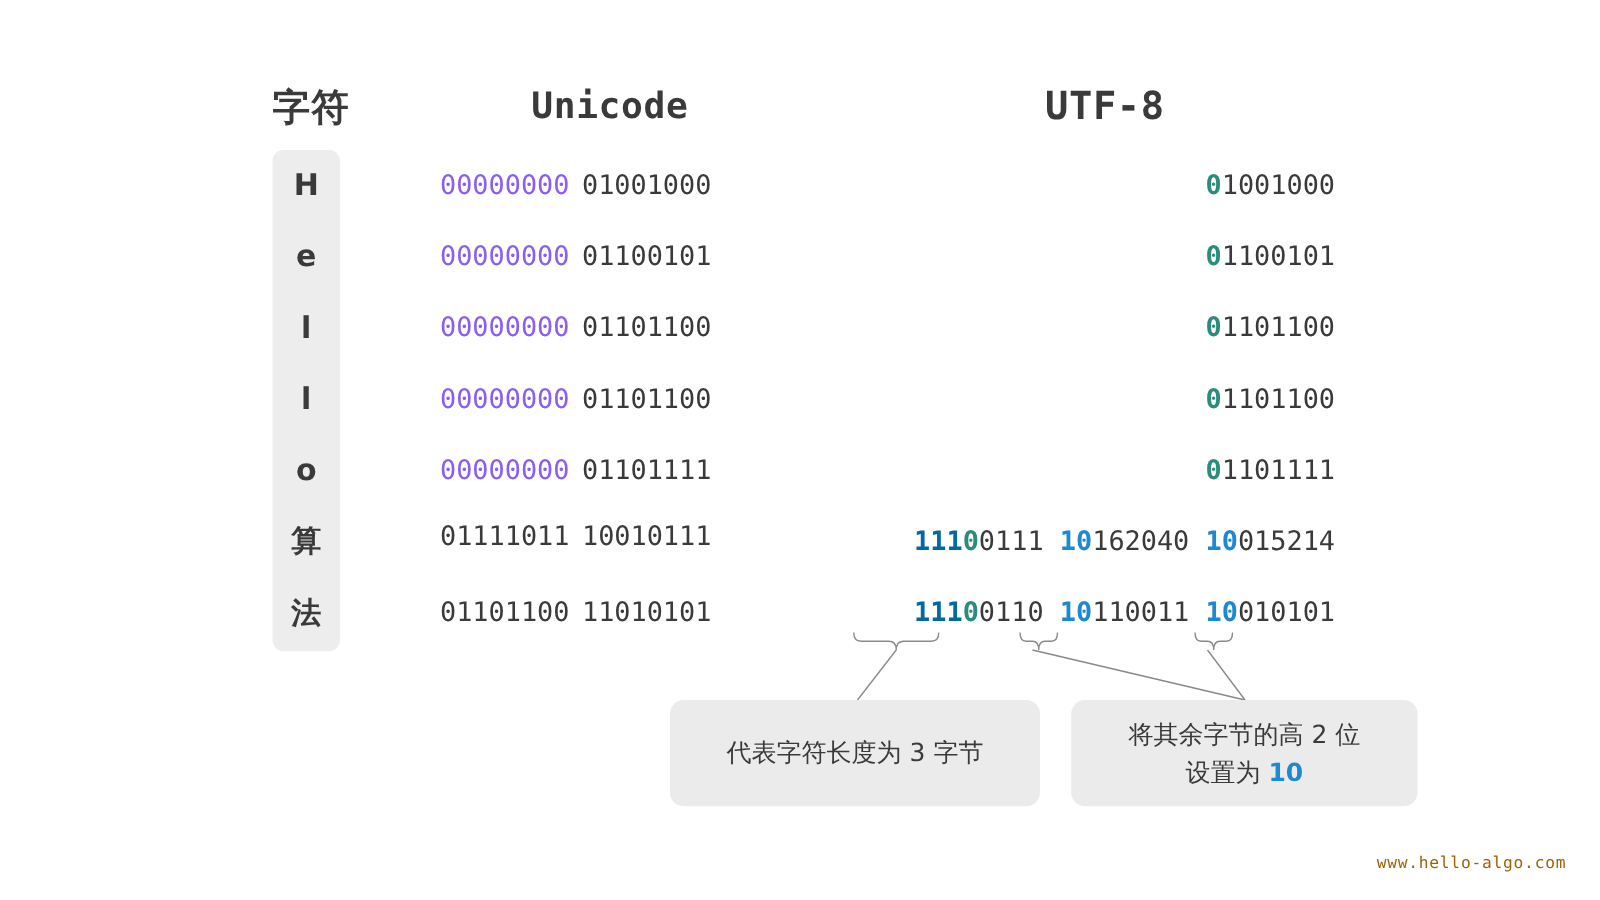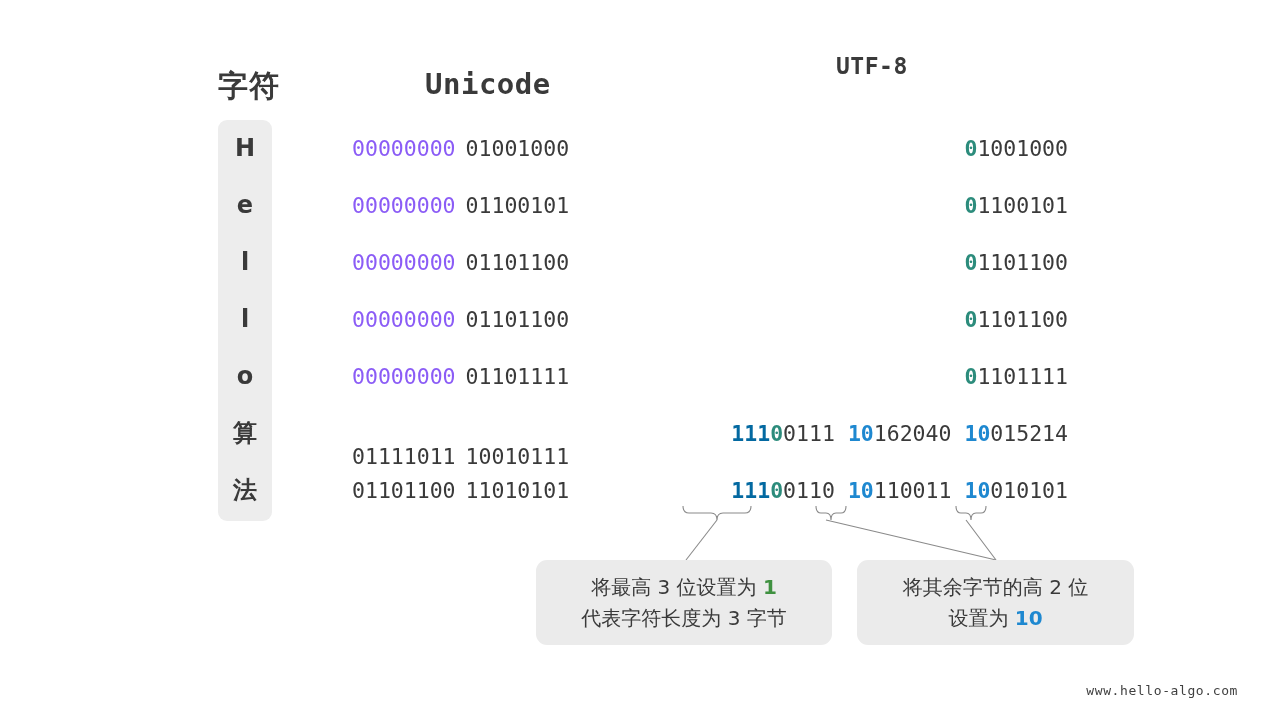--- a/index.html
+++ b/index.html
@@ -37,22 +37,22 @@
   }
   .hdr-unicode {
     left: 425px;
     top: 67px;
     font-size: 29px;
     font-family: "DejaVu Sans Mono", "Liberation Mono", monospace;
     letter-spacing: 0.5px;
   }
   .hdr-utf8 {
     left: 836px;
-    top: 53px;
-    font-size: 23px;
+    top: 67px;
+    font-size: 31px;
     font-family: "DejaVu Sans Mono", "Liberation Mono", monospace;
     letter-spacing: 0.5px;
   }
 
   
   .char-panel {
     position: absolute;
     left: 218px;
     top: 120px;
     width: 54px;
@@ -139,24 +139,24 @@
     left: 0;
     top: 0;
     width: 1280px;
     height: 720px;
     pointer-events: none;
   }
 
   
   .watermark {
     position: absolute;
-    right: 42px;
+    right: 27px;
     bottom: 22px;
     font-size: 13px;
-    color: #404040;
+    color: #a16207;
     font-family: "DejaVu Sans Mono", "Liberation Mono", monospace;
     letter-spacing: 0.6px;
     text-align: right;
   }
 </style>
 </head>
 <body>
 
 <div class="stage">
 
@@ -172,21 +172,21 @@
   <div class="char-cell" style="top:291px">l</div>
   <div class="char-cell" style="top:348px">o</div>
   <div class="char-cell" style="top:405px">算</div>
   <div class="char-cell" style="top:462px">法</div>
 
   <div class="bin-row uni-row" style="top:120px"><span class="b-dim">00000000</span><span class="b-gap"></span><span class="b-dark">01001000</span></div>
   <div class="bin-row uni-row" style="top:177px"><span class="b-dim">00000000</span><span class="b-gap"></span><span class="b-dark">01100101</span></div>
   <div class="bin-row uni-row" style="top:234px"><span class="b-dim">00000000</span><span class="b-gap"></span><span class="b-dark">01101100</span></div>
   <div class="bin-row uni-row" style="top:291px"><span class="b-dim">00000000</span><span class="b-gap"></span><span class="b-dark">01101100</span></div>
   <div class="bin-row uni-row" style="top:348px"><span class="b-dim">00000000</span><span class="b-gap"></span><span class="b-dark">01101111</span></div>
-  <div class="bin-row uni-row" style="top:428px"><span class="b-dark">01111011</span><span class="b-gap"></span><span class="b-dark">10010111</span></div>
+  <div class="bin-row uni-row" style="top:401px"><span class="b-dark">01111011</span><span class="b-gap"></span><span class="b-dark">10010111</span></div>
   <div class="bin-row uni-row" style="top:462px"><span class="b-dark">01101100</span><span class="b-gap"></span><span class="b-dark">11010101</span></div>
 
   <div class="bin-row utf-row" style="top:120px"><span class="b-teal">0</span><span class="b-dark">1001000</span></div>
   <div class="bin-row utf-row" style="top:177px"><span class="b-teal">0</span><span class="b-dark">1100101</span></div>
   <div class="bin-row utf-row" style="top:234px"><span class="b-teal">0</span><span class="b-dark">1101100</span></div>
   <div class="bin-row utf-row" style="top:291px"><span class="b-teal">0</span><span class="b-dark">1101100</span></div>
   <div class="bin-row utf-row" style="top:348px"><span class="b-teal">0</span><span class="b-dark">1101111</span></div>
 
   <div class="bin-row utf-row wide" style="top:405px"><span class="b-green">111</span><span class="b-teal">0</span><span class="b-dark">0111</span><span class="b-gap-wide"></span><span class="b-blue">10</span><span class="b-dark">162040</span><span class="b-gap-wide"></span><span class="b-blue">10</span><span class="b-dark">015214</span></div>
 
@@ -200,26 +200,20 @@
 
       <path d="M816,506 q0,7 5,7 h5 q5,0 5,7 q0,-7 5,-7 h5 q5,0 5,-7"></path>
       <path d="M826,520 L996,560"></path>
 
       <path d="M956,506 q0,7 5,7 h5 q5,0 5,7 q0,-7 5,-7 h5 q5,0 5,-7"></path>
       <path d="M966,520 L996,560"></path>
     </g>
   </svg>
 
   <div class="callout callout-1">
-    <div class="line">
-      <span>将最高</span>
-      <span>3</span>
-      <span>位设置为</span>
-      <span class="em-green">1</span>
-    </div>
     <div class="line">
       <span>代表字符长度为</span>
       <span>3</span>
       <span>字节</span>
     </div>
   </div>
 
   <div class="callout callout-2">
     <div class="line">
       <span>将其余字节的高</span>

